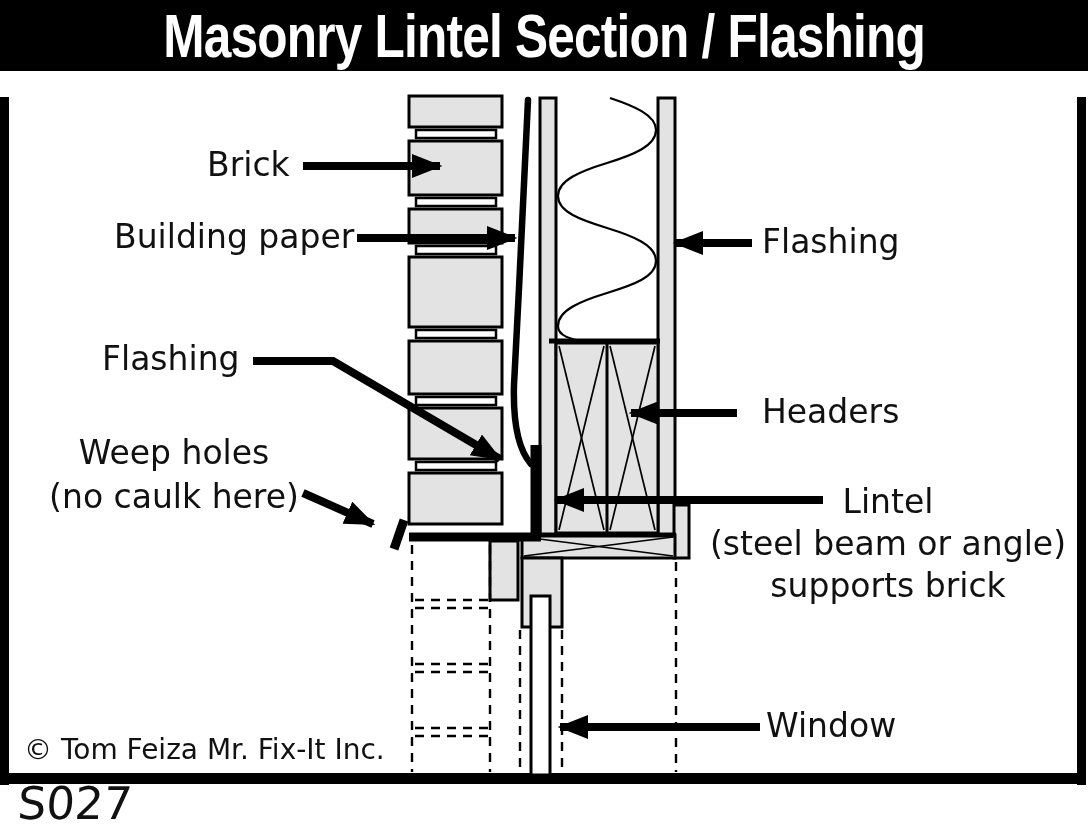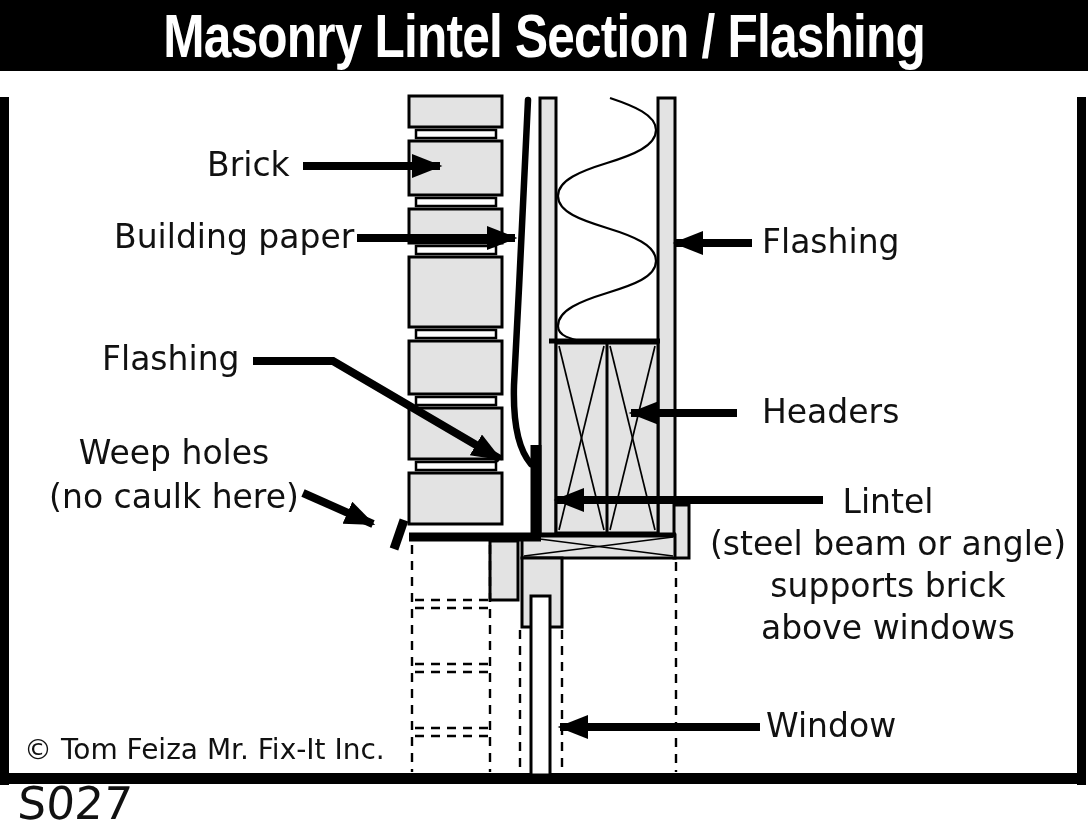--- a/index.html
+++ b/index.html
@@ -148,19 +148,18 @@
   <div>Weep holes</div>
   <div>(no caulk here)</div>
 </div>
 
 <div class="lbl" style="left:762px;top:394px;">Headers</div>
 
 <div class="lbl lbl-block lintel-block">
   <div>Lintel</div>
   <div>(steel beam or angle)</div>
   <div>supports brick</div>
-  <div>above windows</div>
 </div>
 
 <div class="lbl" style="left:766px;top:708px;">Window</div>
 
 <div class="lbl copyright">© Tom Feiza Mr. Fix-It Inc.</div>
 <div class="lbl s027">S027</div>
 
 </body></html>

